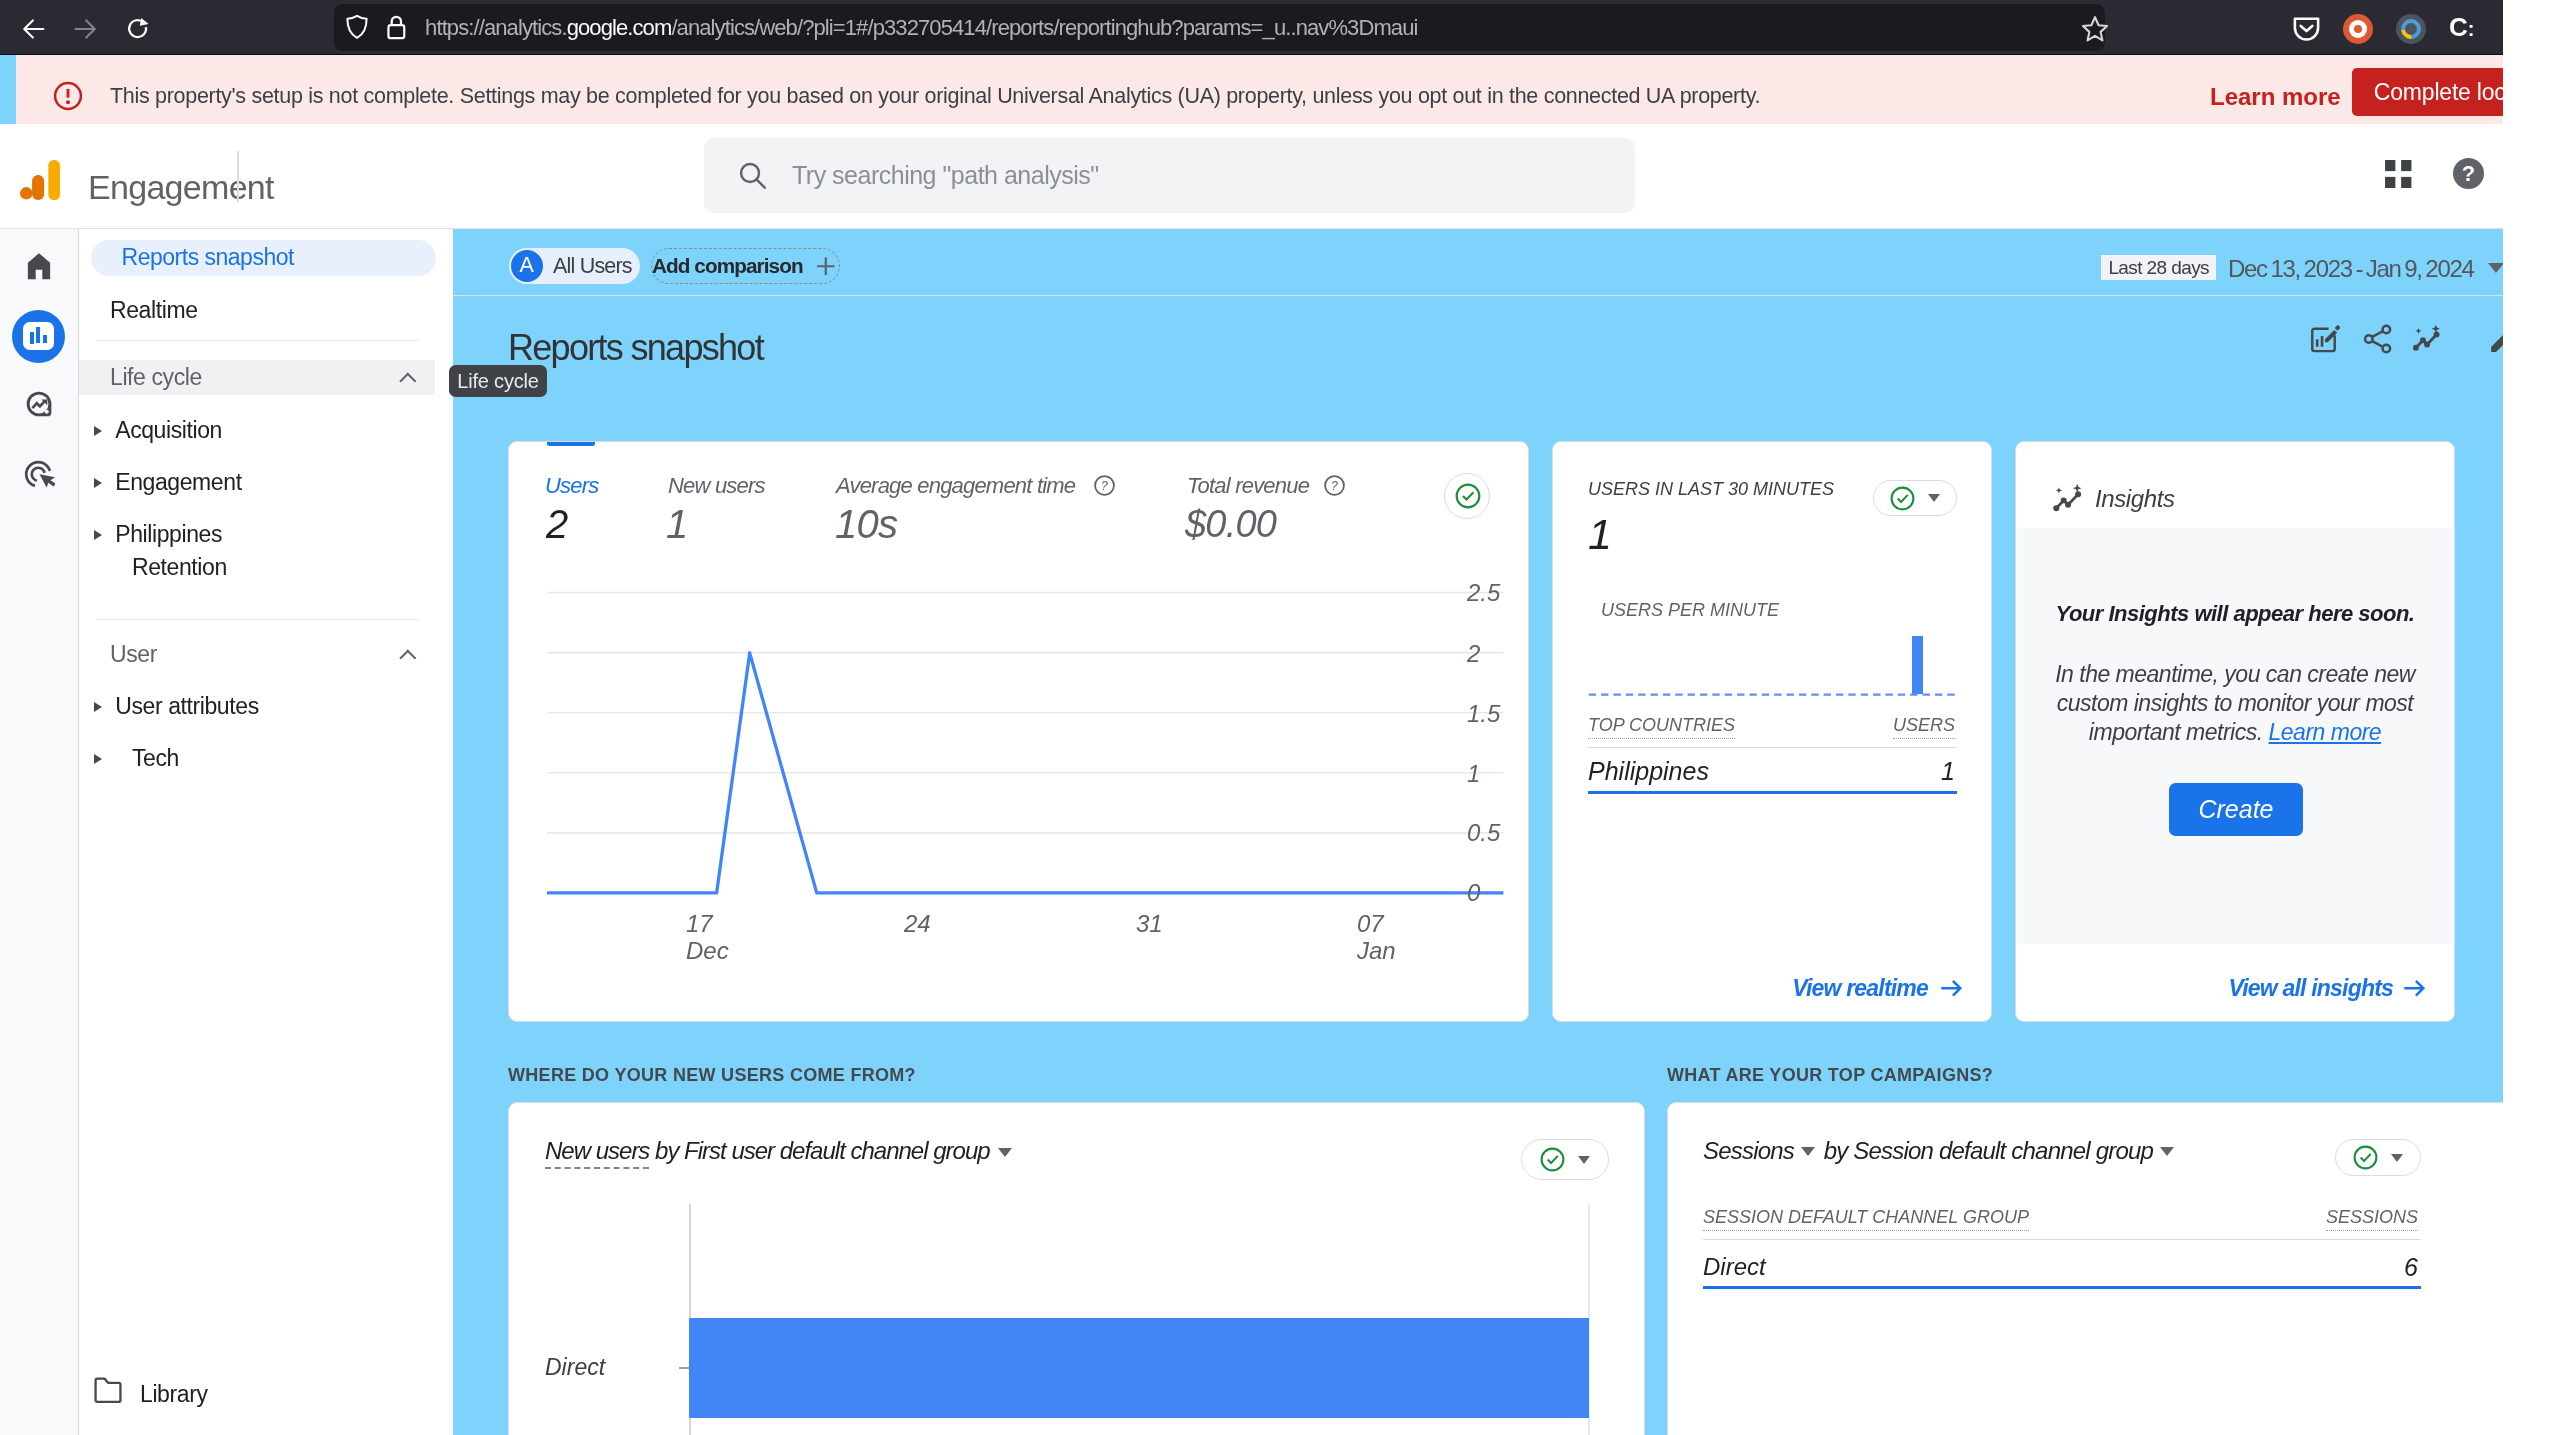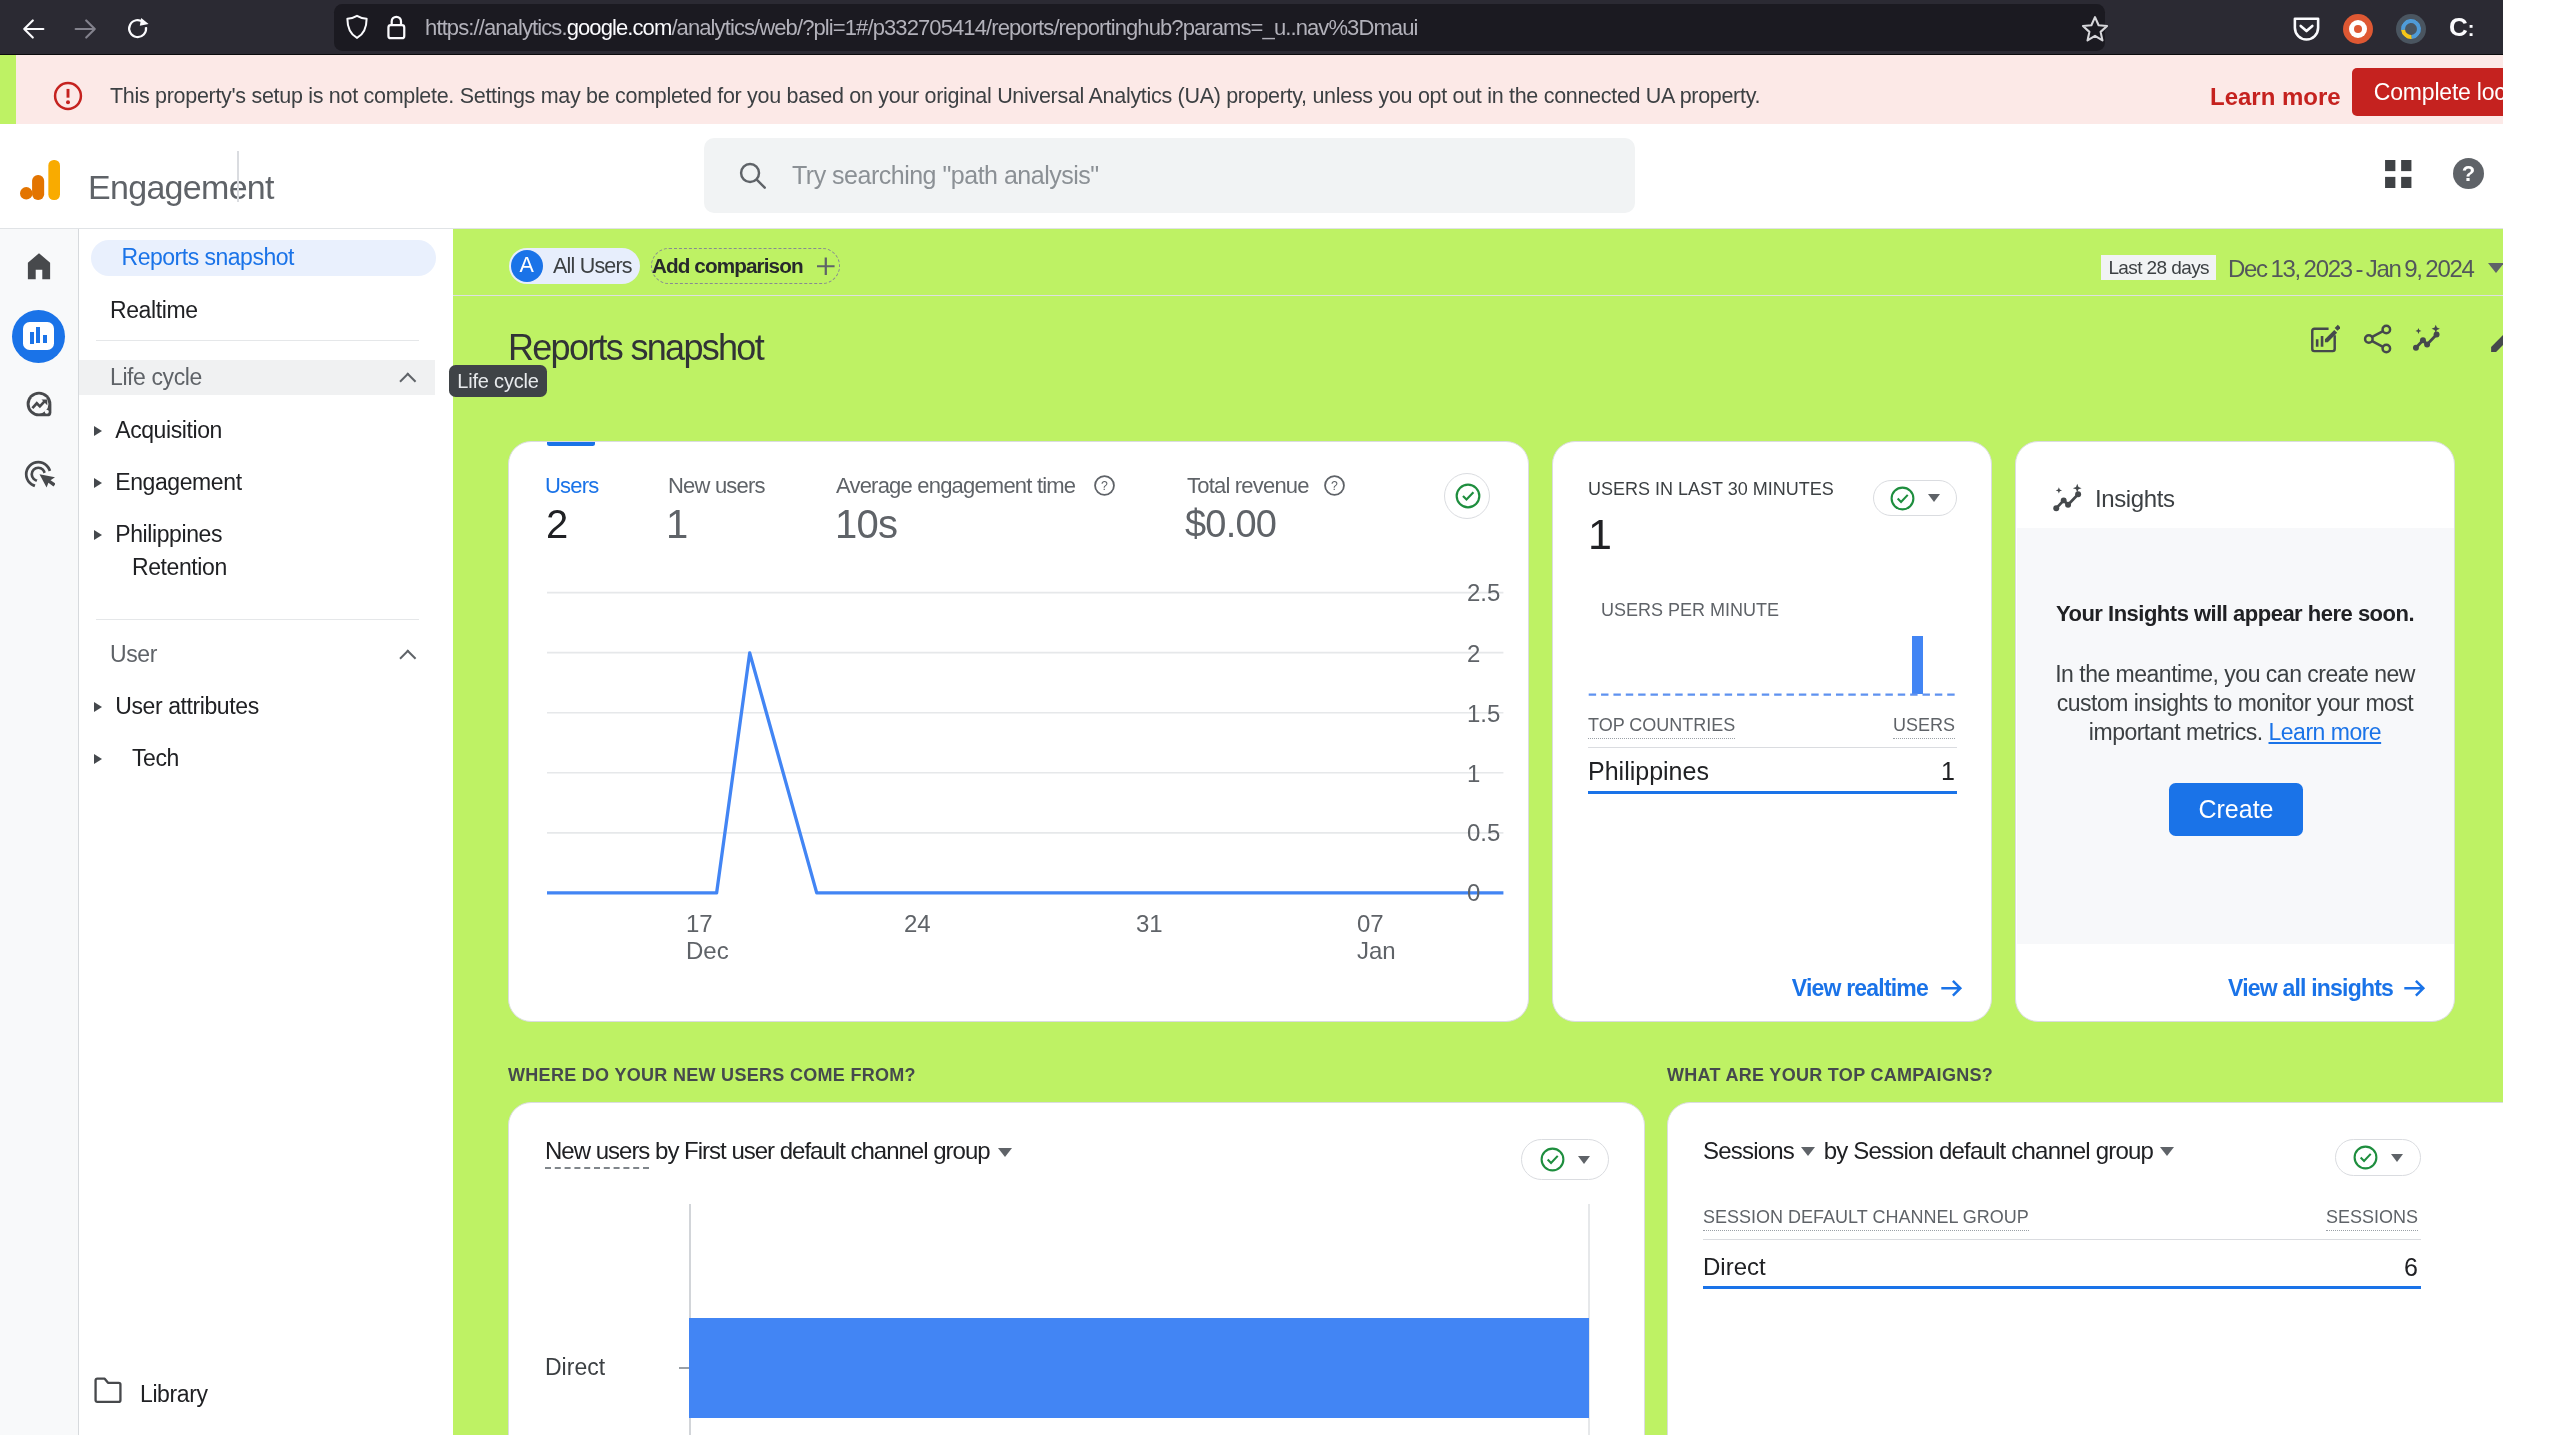--- a/index.html
+++ b/index.html
@@ -1,17 +1,17 @@
 <!DOCTYPE html>
 <html style="font-size:13.2px"><head>
 <meta charset="utf-8">
 <style>
 * { margin:0; padding:0; box-sizing:border-box; }
 body { font-family:"Liberation Sans", sans-serif; }
-.page { position:relative; width:2503px; height:1436px; background:#bef264; overflow:hidden; }
+.page { position:relative; width:2503px; height:1436px; background:#7dd3fc; overflow:hidden; }
 .abs { position:absolute; }
 
 .chrome { position:absolute; left:0; top:0; width:2576px; height:55px; background:#2b2a33; border-bottom:1.7px solid #0b0b0d; }
 .urlbar { position:absolute; left:334px; top:4.1px; width:1771px; height:47px; background:#1b1a21; border-radius:8.3px; display:flex; align-items:center; }
 .urltext { font-size:22px; color:#b2b1ba; white-space:nowrap; letter-spacing:-0.9px; }
 .urltext b { color:#fbfbfe; font-weight:normal; }
 
 .banner { position:absolute; left:16px; top:55px; width:2576px; height:69px; background:#fce9e7; }
 .banner-text { position:absolute; left:94px; top:7.4px; height:69px; display:flex; align-items:center; font-size:21.5px; color:#3c4043; letter-spacing:-0.3px; }
 .learnmore { position:absolute; left:2194px; top:7.4px; height:69px; display:flex; align-items:center; font-size:24px; color:#c5221f; font-weight:bold; }
@@ -32,21 +32,21 @@
 .navitem { position:absolute; left:0; width:356px; height:35px; font-size:23px; letter-spacing:-0.4px; color:#202124; display:flex; align-items:center; }
 .navhead { color:#5f6368; }
 .navdiv { position:absolute; left:16.5px; width:323px; height:0.8px; background:#e5e7e9; }
 .tri { display:inline-block; width:0; height:0; border-top:5.8px solid transparent; border-bottom:5.8px solid transparent; border-left:8.3px solid #45494d; }
 .chev { display:inline-block; width:11.6px; height:11.6px; border-left:2.5px solid #5f6368; border-top:2.5px solid #5f6368; transform:rotate(45deg); }
 .tooltip { position:absolute; left:449px; top:365px; width:98px; height:32px; background:#3f4347; border-radius:6.6px; color:#e8eaed; font-size:20px; letter-spacing:-0.2px; display:flex; align-items:center; justify-content:center; }
 
 .chip { position:absolute; display:flex; align-items:center; }
 .hr { position:absolute; background:#dde0e3; height:0.8px; }
 .h1 { position:absolute; font-size:36px; color:#313336; letter-spacing:-1.7px; }
-.card { position:absolute; background:#fff; border:0.8px solid #dadce0; border-radius:23px; }
+.card { position:absolute; background:#fff; border:0.8px solid #dadce0; border-radius:9px;font-style:italic; }
 .seclabel { position:absolute; font-size:18px; color:#45494d; letter-spacing:0.3px; font-weight:bold; }
 .gpill { position:absolute; border:0.8px solid #dadce0; border-radius:20.7px; background:#fff; display:flex; align-items:center; justify-content:center; gap:13.2px; }
 .smallcap { font-size:18px; color:#5f6368; letter-spacing:0; white-space:nowrap; }
 .dotted { border-bottom:1.7px dotted #9aa0a6; padding-bottom:3.3px; }
 </style>
 </head>
 <body>
 <div class="page">
 
 <div class="chrome">

